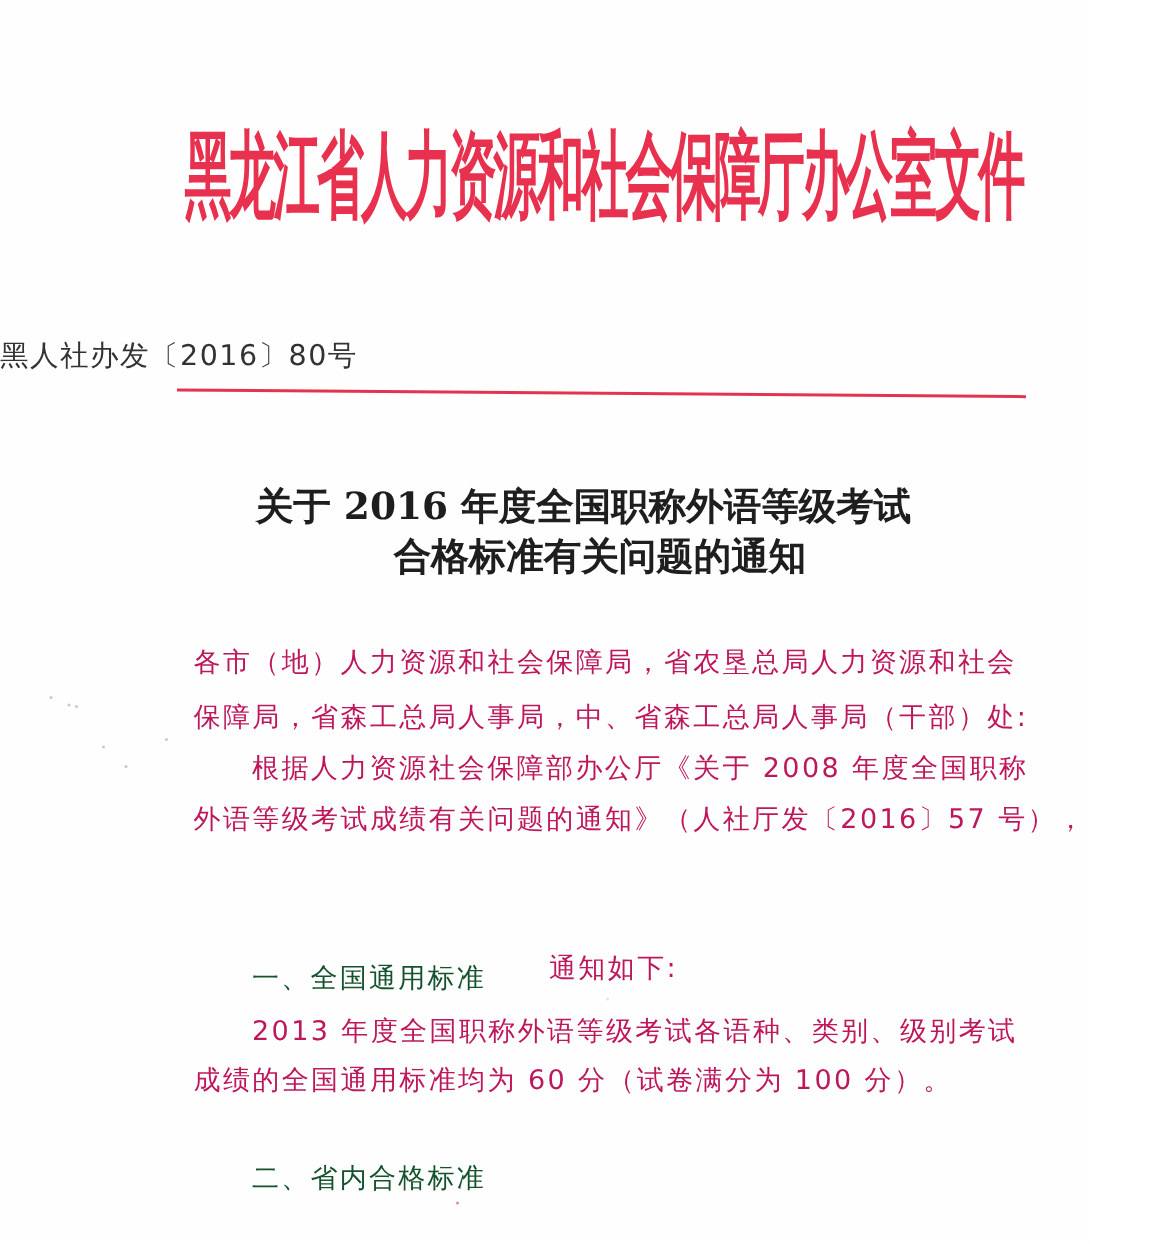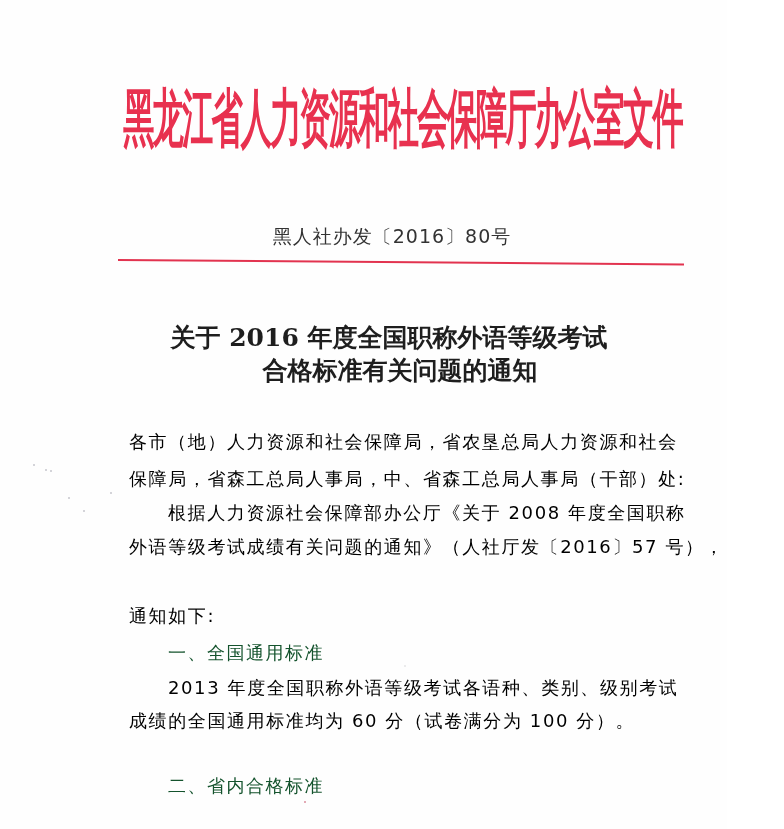--- a/index.html
+++ b/index.html
@@ -45,21 +45,21 @@
     transform: scaleX(0.60) scaleY(1.22);
     transform-origin: center center;
     white-space: nowrap;
   }
   
   .doc-number {
     position: absolute;
     left: 0;
     width: 784px;
     top: 224px;
-    text-align: center;
+    text-align: left;
     font-size: 19px;
     letter-spacing: 1px;
     color: #333;
     font-family: "DejaVu Sans", "Liberation Sans", sans-serif;
     font-weight: normal;
   }
   
   .red-rule {
     position: absolute;
     left: 118px;
@@ -85,21 +85,21 @@
   .title.l1 { top: 321px; left: -3px; }
   .title.l2 { top: 354px; left: 8px; }
   
   .line {
     position: absolute;
     left: 129px;
     width: 560px;
     font-family: "DejaVu Sans", "Liberation Sans", sans-serif;
     font-size: 18px;
     letter-spacing: 1.6px;
-    color: #000000;
+    color: #be185d;
     white-space: nowrap;
     line-height: 22px;
   }
   .line.indent { left: 168px; }
   .heading {
     position: absolute;
     left: 168px;
     font-family: "DejaVu Sans", "Liberation Sans", sans-serif;
     font-size: 18px;
     font-weight: normal;
@@ -130,21 +130,21 @@
   <div class="red-rule"></div>
 
   <div class="title l1">关于 2016 年度全国职称外语等级考试</div>
   <div class="title l2">合格标准有关问题的通知</div>
 
   <div class="line" style="top:431px;">各市（地）人力资源和社会保障局，省农垦总局人力资源和社会</div>
   <div class="line" style="top:468px;">保障局，省森工总局人事局，中、省森工总局人事局（干部）处:</div>
 
   <div class="line indent" style="top:502px;">根据人力资源社会保障部办公厅《关于 2008 年度全国职称</div>
   <div class="line" style="top:536px;">外语等级考试成绩有关问题的通知》（人社厅发〔2016〕57 号），</div>
-  <div class="line" style="top:605px;">通知如下:</div>
+  <div class="line" style="top:635px;text-align:center;">通知如下:</div>
 
   <div class="heading" style="top:642px;">一、全国通用标准</div>
   <div class="line indent" style="top:677px;">2013 年度全国职称外语等级考试各语种、类别、级别考试</div>
   <div class="line" style="top:710px;">成绩的全国通用标准均为 60 分（试卷满分为 100 分）。</div>
 
   <div class="heading" style="top:775px;">二、省内合格标准</div>
 
   <div class="speck" style="left:33px;top:464px;"></div>
   <div class="speck" style="left:45px;top:469px;"></div>
   <div class="speck" style="left:50px;top:470px;"></div>

